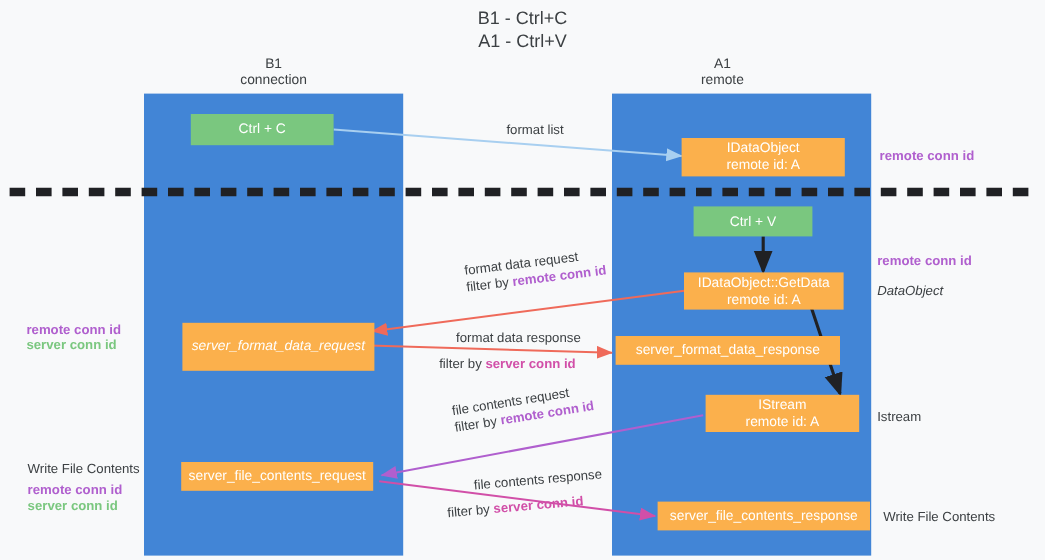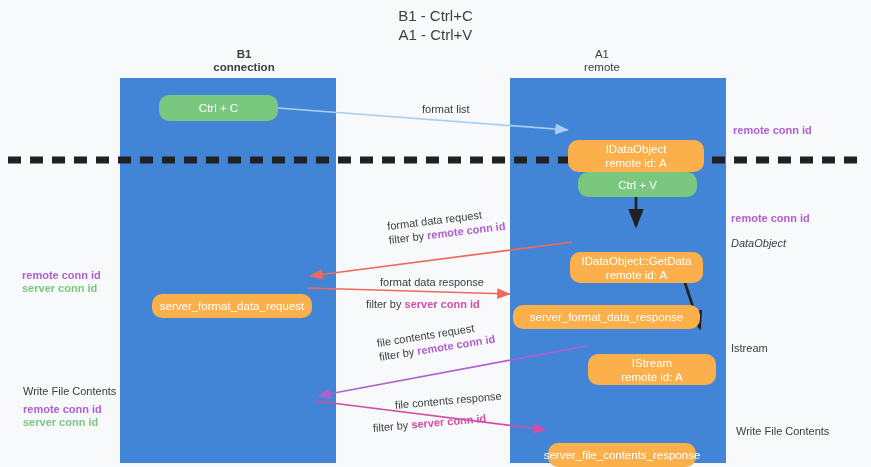--- a/index.html
+++ b/index.html
@@ -30,25 +30,24 @@
     color:#3c4043;z-index:4;
   }
   .colhead .l2{display:block;}
 
   
   .node{
     position:absolute;box-sizing:border-box;
     display:flex;align-items:center;justify-content:center;
     text-align:center;color:#ffffff;font-size:11.5px;line-height:14px;
     z-index:4;
-    border-radius:10px;
   }
   .node.green{background:#7ac77f;}
   .node.orange{background:#fbb košt;}
-  .node.orange{background:#fbb04c;margin-top:25px;}
+  .node.orange{background:#fbb04c;}
   .node .two{display:block;}
 
   
   .lbl{position:absolute;font-size:11px;line-height:14px;z-index:6;white-space:nowrap;}
   .lbl.dark{color:#3c4043;}
   .lbl.purple{color:#b05fce;font-weight:bold;}
   .lbl.green{color:#7ac77f;font-weight:bold;}
   .lbl .rowtxt{display:block;}
   .lbl .inline-purple{color:#b05fce;font-weight:bold;}
   .lbl .inline-magenta{color:#d14fa8;font-weight:bold;}
@@ -101,62 +100,65 @@
     <line x1="586" y1="346" x2="318" y2="396" stroke="#b05fce" stroke-width="1.7" marker-end="url(#arrPurple)"></line>
 
     <line x1="316" y1="401" x2="546" y2="430" stroke="#d14fa8" stroke-width="1.7" marker-end="url(#arrMagenta)"></line>
   </svg>
 
   <div class="title">
     <div>B1 - Ctrl+C</div>
     <div>A1 - Ctrl+V</div>
   </div>
 
-  <div class="colhead" style="left:176px;top:48px;width:136px;font-weight:bold;">
+  <div class="colhead" style="left:160px;top:48px;width:136px;">
     <span>B1</span>
     <span class="l2">connection</span>
   </div>
   <div class="colhead" style="left:534px;top:48px;width:136px;">
     <span>A1</span>
     <span class="l2">remote</span>
   </div>
 
   <div class="node green" style="left:159px;top:95px;width:119px;height:26px;">
     <span>Ctrl + C</span>
   </div>
 
   <div class="node orange" style="left:568px;top:115px;width:136px;height:32px;flex-direction:column;">
     <span>IDataObject</span>
     <span class="two">remote id: A</span>
   </div>
 
-  <div class="node green" style="left:578px;top:172px;width:119px;height:25px;">
+  <div class="node green" style="left:578px;top:172px;width:99px;height:25px;">
     <span>Ctrl + V</span>
   </div>
 
   <div class="node orange" style="left:570px;top:227px;width:133px;height:31px;flex-direction:column;">
     <span>IDataObject::GetData</span>
     <span class="two">remote id: A</span>
   </div>
 
-  <div class="node orange" style="left:152px;top:269px;width:160px;height:24px;">
+  <div class="node orange" style="left:152px;top:269px;width:160px;height:40px;font-style:italic;">
     <span>server_format_data_request</span>
   </div>
 
   <div class="node orange" style="left:513px;top:280px;width:187px;height:24px;">
     <span>server_format_data_response</span>
   </div>
 
   <div class="node orange" style="left:588px;top:329px;width:128px;height:31px;flex-direction:column;">
     <span>IStream</span>
     <span class="two">remote id: A</span>
   </div>
 
-
-  <div class="node orange" style="left:548px;top:418px;width:148px;height:24px;">
+  <div class="node orange" style="left:151px;top:385px;width:160px;height:24px;">
+    <span>server_file_contents_request</span>
+  </div>
+
+  <div class="node orange" style="left:548px;top:418px;width:177px;height:24px;">
     <span>server_file_contents_response</span>
   </div>
 
   <div class="lbl dark" style="left:398px;top:102px;margin-left:24px;">format list</div>
 
   <div class="lbl rot-n7" style="left:388px;top:219px;">
     <span class="rowtxt plain">format data request</span>
     <span class="rowtxt">
       <span class="plain">filter by </span><span class="inline-purple">remote conn id</span>
     </span>

